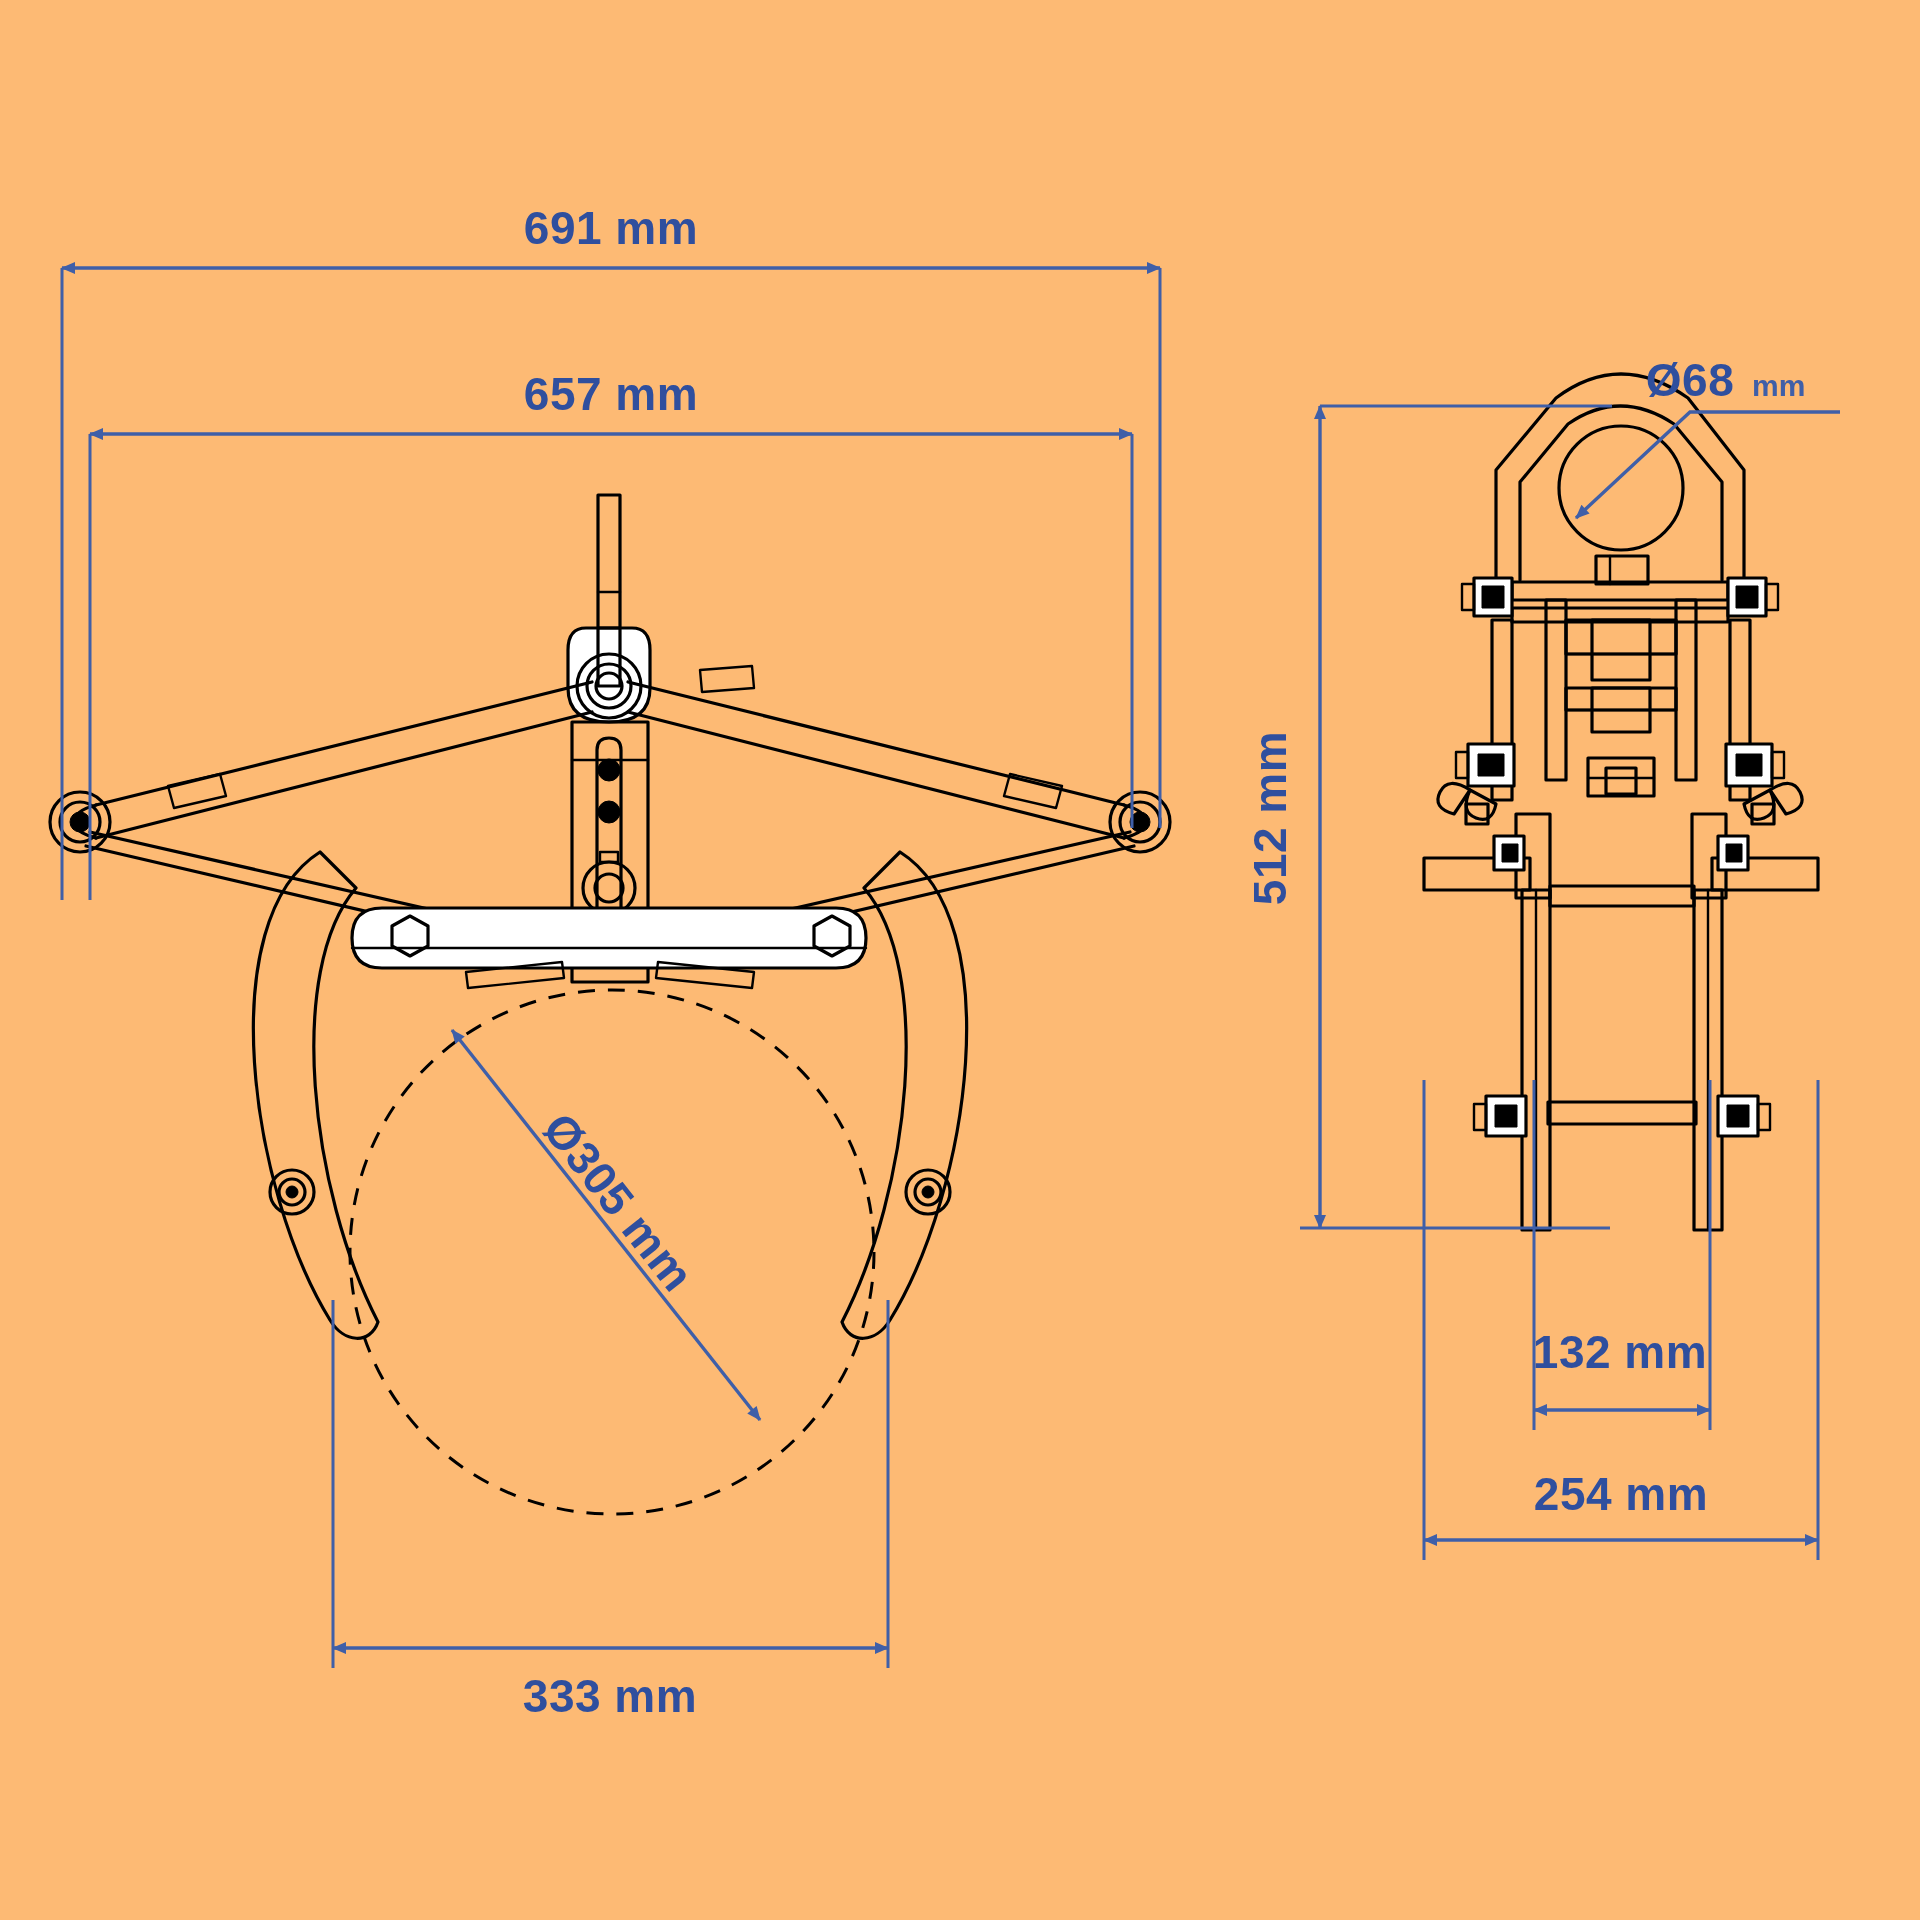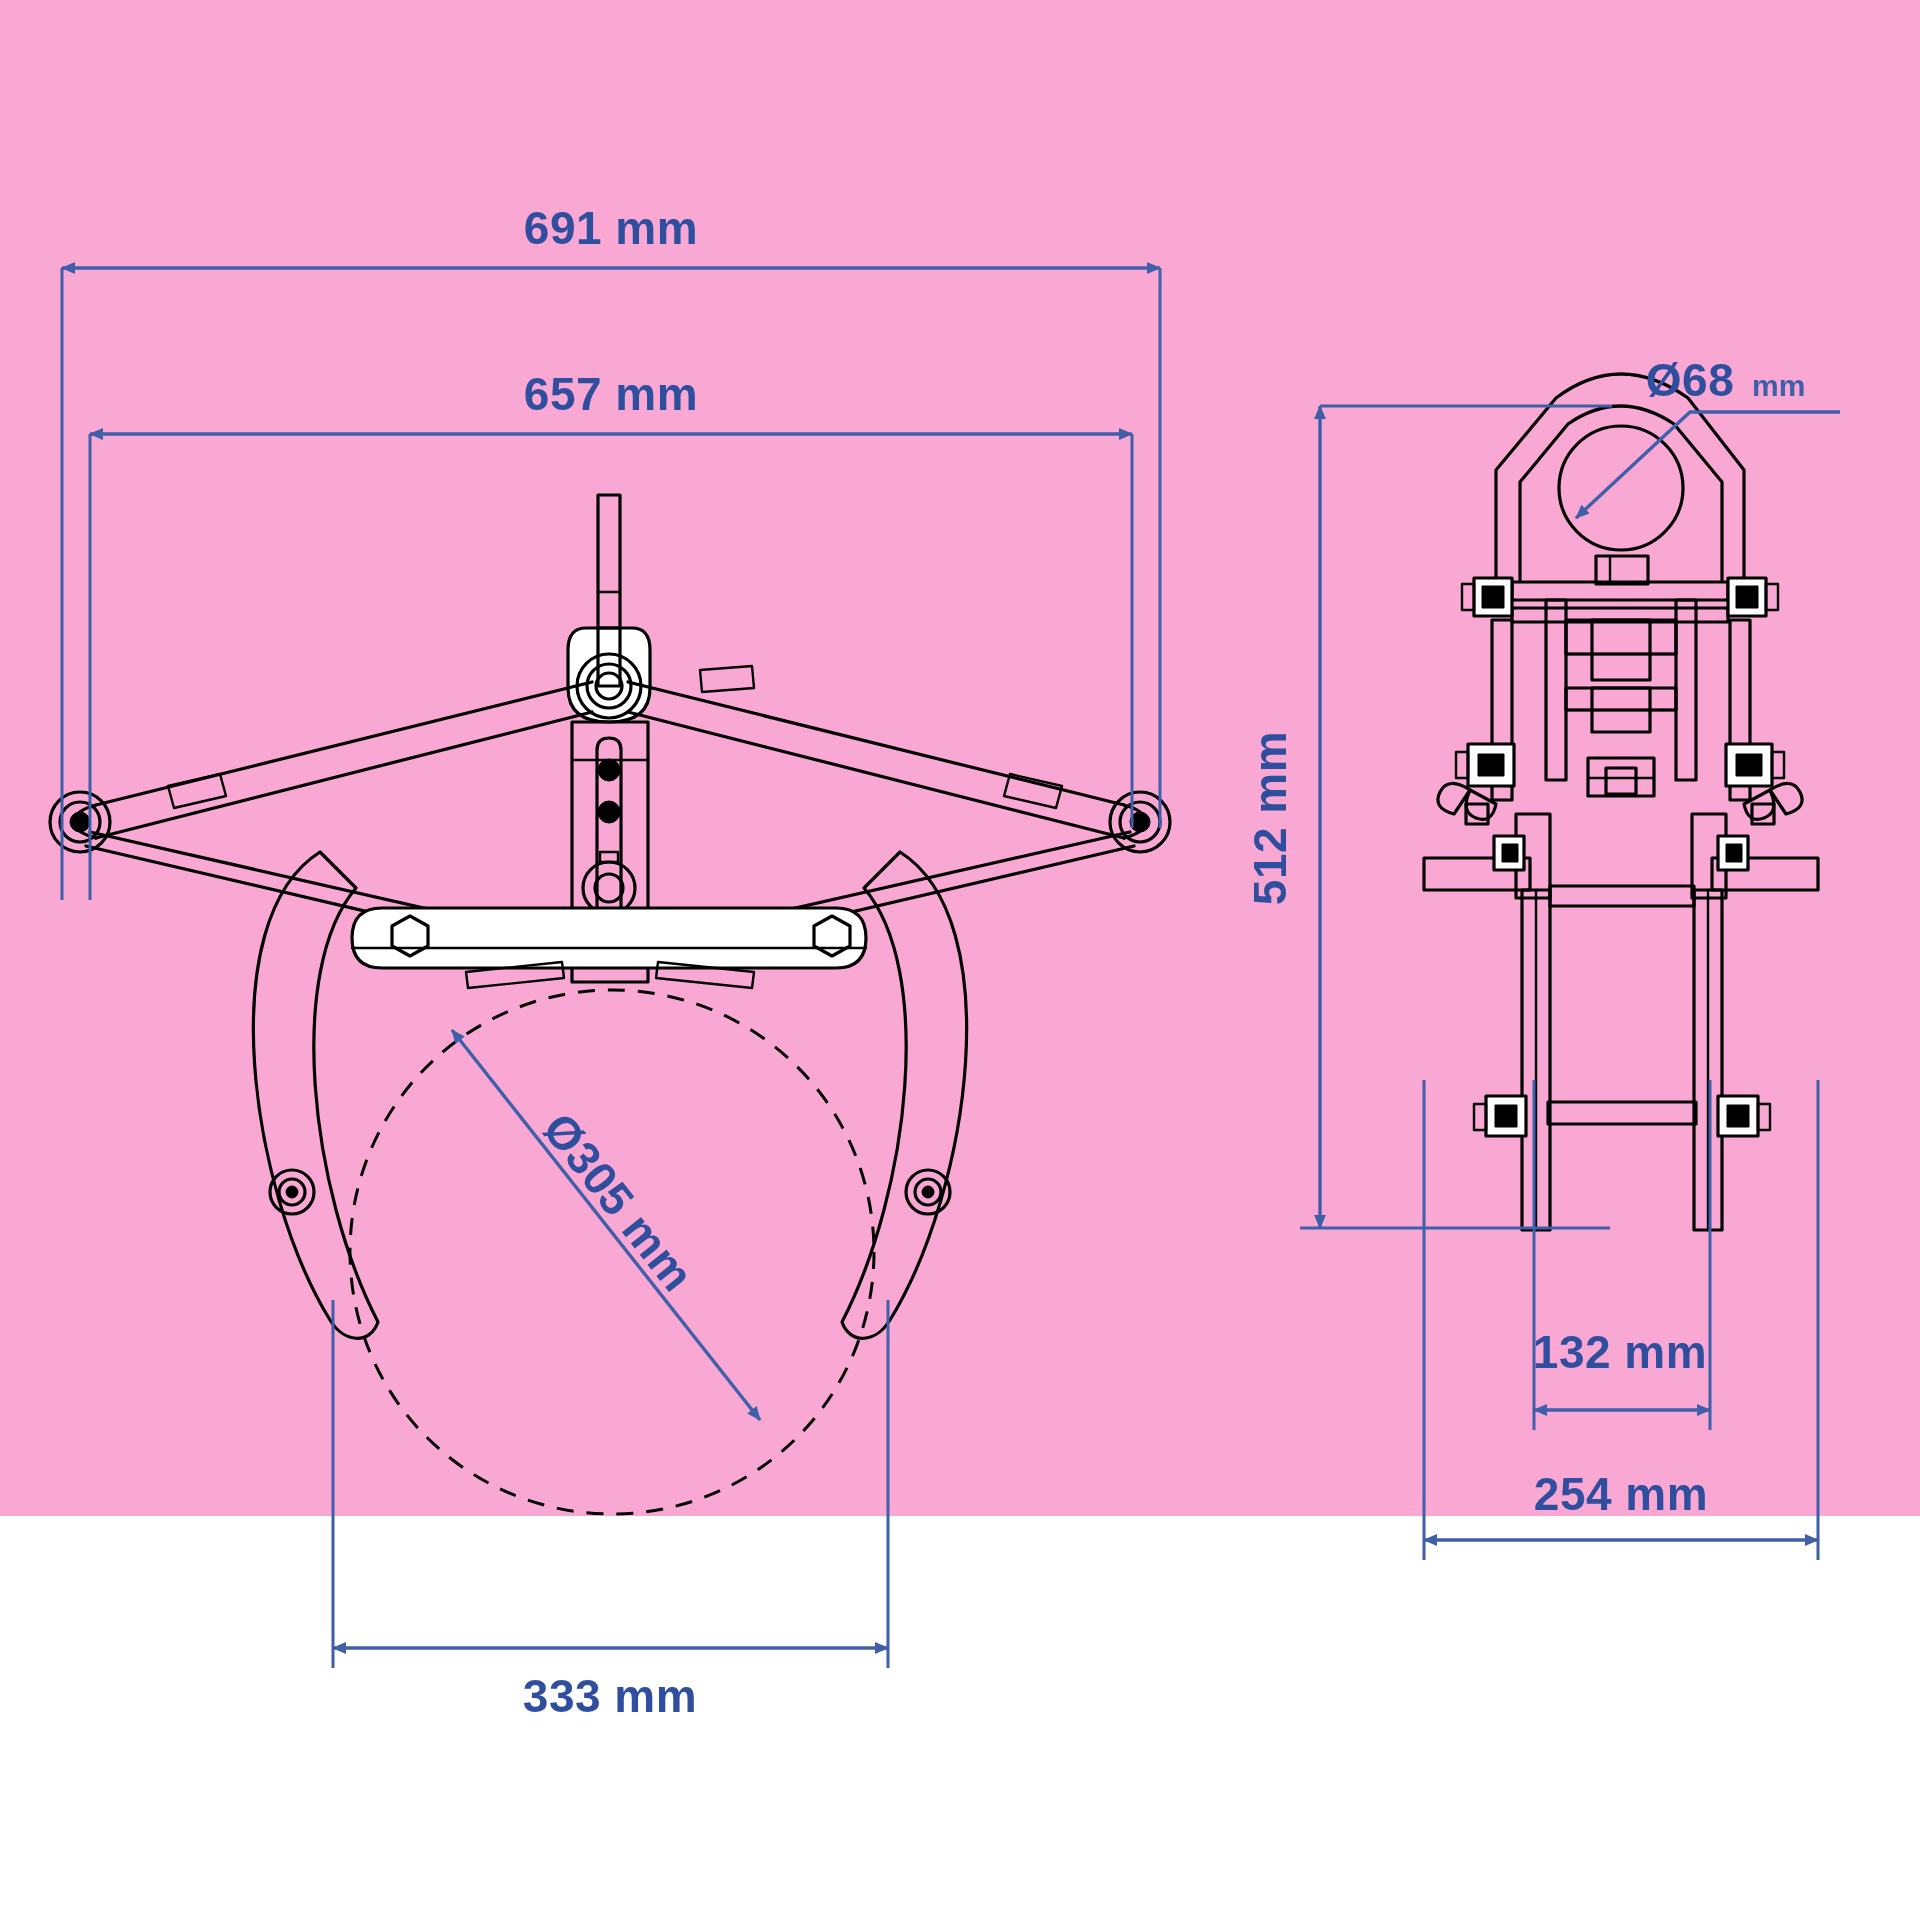--- a/index.html
+++ b/index.html
@@ -9,22 +9,22 @@
   }
   body {
     width: 1920px;
     height: 1920px;
     font-family: "Liberation Sans", sans-serif;
     overflow: hidden;
   }
   #sheet {
     position: relative;
     width: 1920px;
-    height: 1516px;
-    background: #f9a8d4;
+    height: 1920px;
+    background: #fdba74;
   }
   svg.drawing {
     position: absolute;
     left: 0;
     top: 0;
     width: 1920px;
     height: 1920px;
   }
   
   .part {

